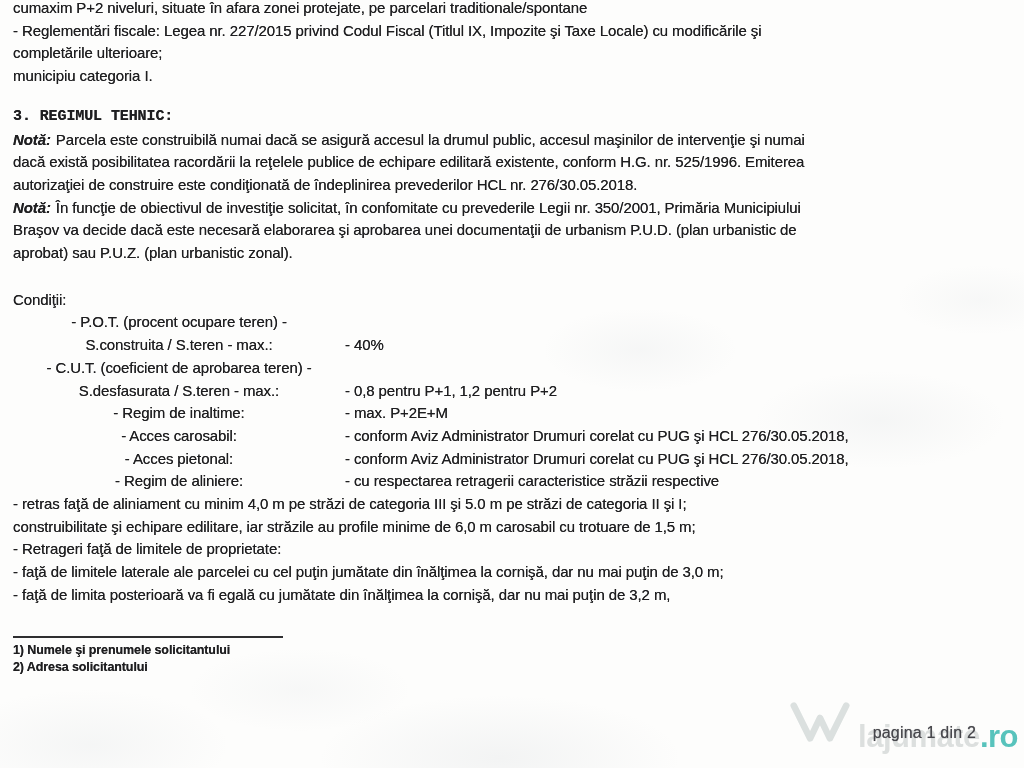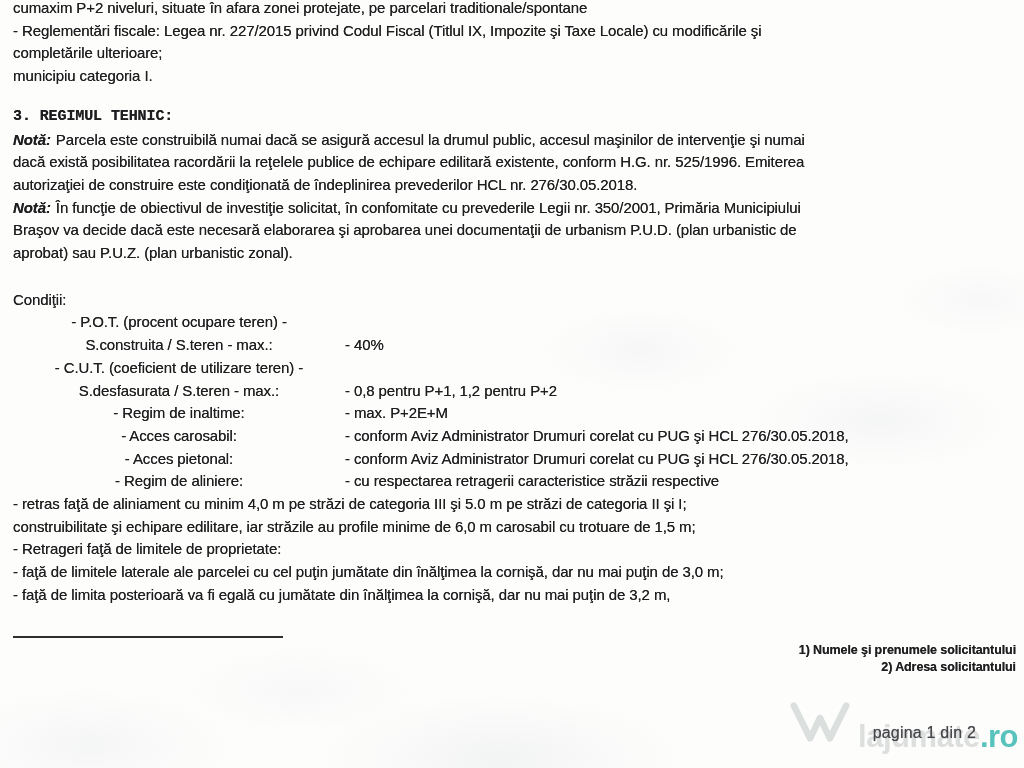--- a/index.html
+++ b/index.html
@@ -40,21 +40,20 @@
   .crow{ display:flex; }
   .crow .cl{ width:332px; flex:0 0 332px;text-align:center; }
   .crow .cv{ flex:1; }
   .footnotes{ margin-top:29px; }
   .fn-rule{
     width:270px; border-top:2.5px solid #2e2e30; margin-bottom:4px;
   }
   .fn-line{
     font-size:12.5px; font-weight:bold; line-height:17.4px;
     text-shadow:0 0 0.5px rgba(30,30,32,.8);
-    text-align:right;
   }
   
   .watermark{
     position:absolute; right:6px; bottom:16px;
     display:flex; align-items:flex-end;
     pointer-events:none;
   }
   .wm-logo{ margin-right:6px; opacity:.9; }
   .wm-text{
     font-size:31px; font-weight:bold; letter-spacing:-0.5px;
@@ -99,21 +98,21 @@
 
     <div class="ln crow">
       <div class="cl">- P.O.T. (procent ocupare teren) -</div>
       <div class="cv"></div>
     </div>
     <div class="ln crow">
       <div class="cl">S.construita / S.teren - max.:</div>
       <div class="cv">- 40%</div>
     </div>
     <div class="ln crow">
-      <div class="cl">- C.U.T. (coeficient de utilizare teren) -</div>
+      <div class="cl">- C.U.T. (coeficient de aprobarea teren) -</div>
       <div class="cv"></div>
     </div>
     <div class="ln crow">
       <div class="cl">S.desfasurata / S.teren - max.:</div>
       <div class="cv">- 0,8 pentru P+1, 1,2 pentru P+2</div>
     </div>
     <div class="ln crow">
       <div class="cl">- Regim de inaltime:</div>
       <div class="cv">- max. P+2E+M</div>
     </div>

